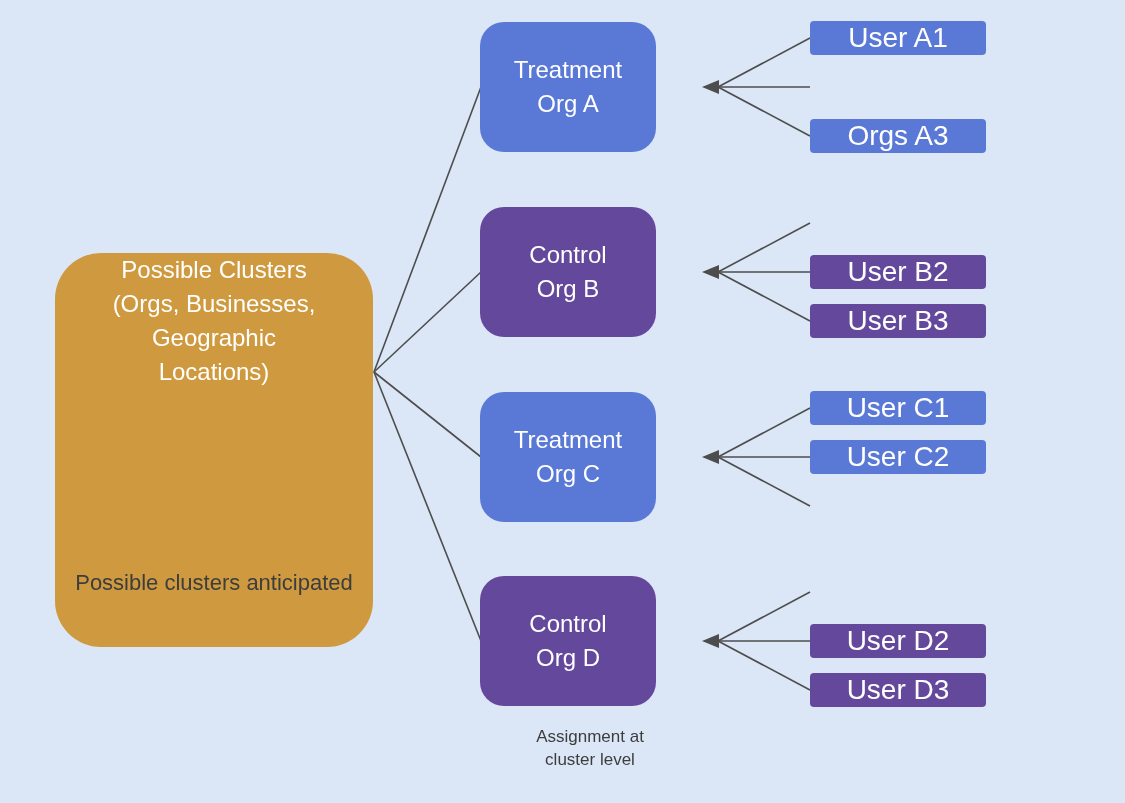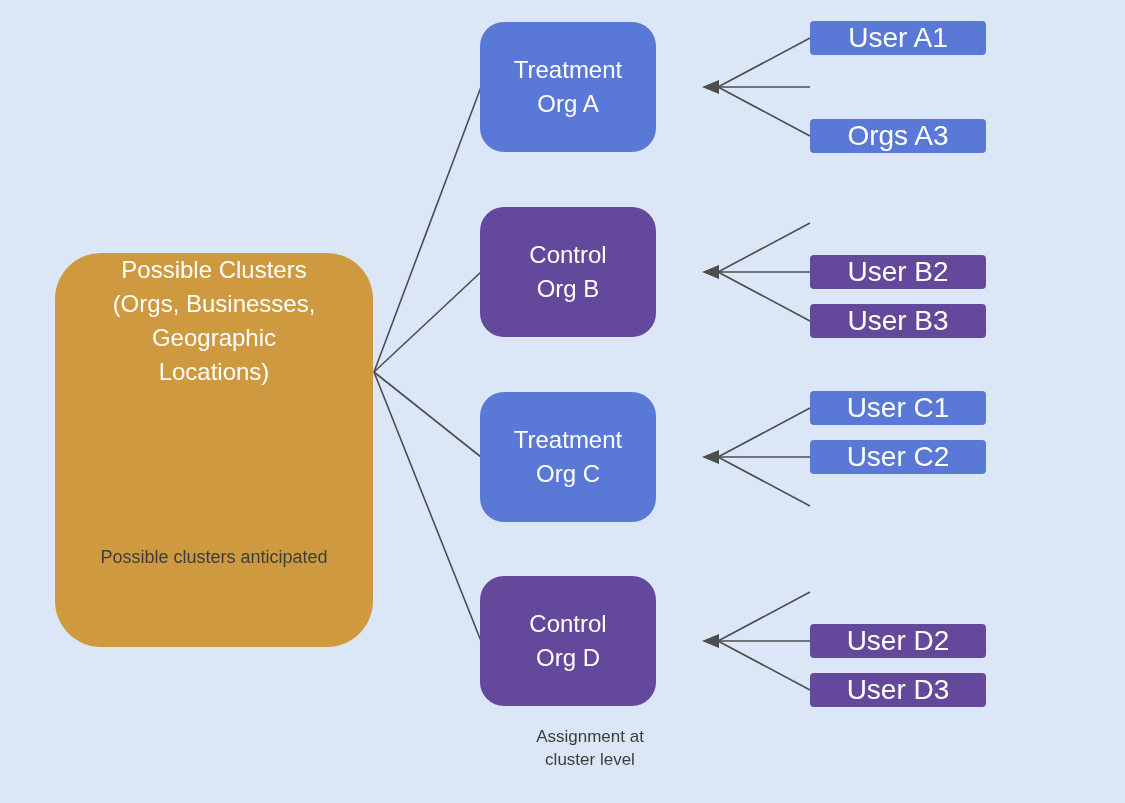--- a/index.html
+++ b/index.html
@@ -26,22 +26,22 @@
   .cluster-box{
     position:absolute;left:55px;top:210px;width:318px;height:394px;
     background:var(--gold);border-radius:46px;
     display:flex;align-items:flex-start;justify-content:center;margin-top:43px;
   }
   .cluster-label{
     color:#ffffff;font-size:24px;line-height:1.42;text-align:center;
     white-space:pre-line;
   }
   .cluster-caption{
-    position:absolute;left:55px;top:547px;width:318px;
-    text-align:center;color:var(--caption);font-size:18px;
+    position:absolute;left:55px;top:570px;width:318px;
+    text-align:center;color:var(--caption);font-size:22px;
   }
 
   .org-box{
     position:absolute;left:480px;width:176px;height:130px;border-radius:24px;
     display:flex;align-items:center;justify-content:center;
   }
   .org-box .org-label{
     color:#ffffff;font-size:24px;line-height:1.4;text-align:center;white-space:pre-line;
   }
   .org-blue{background:var(--blue);}

